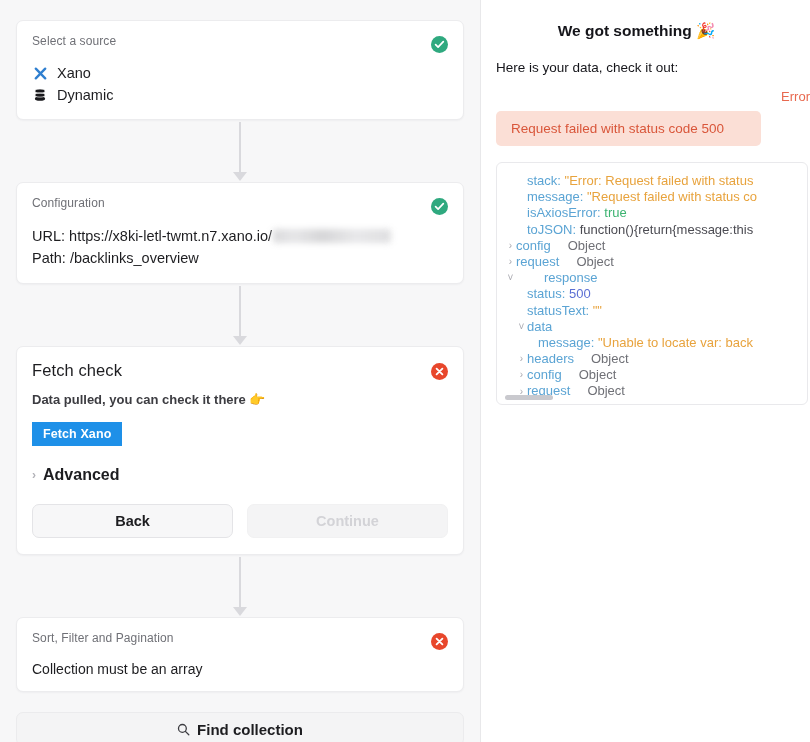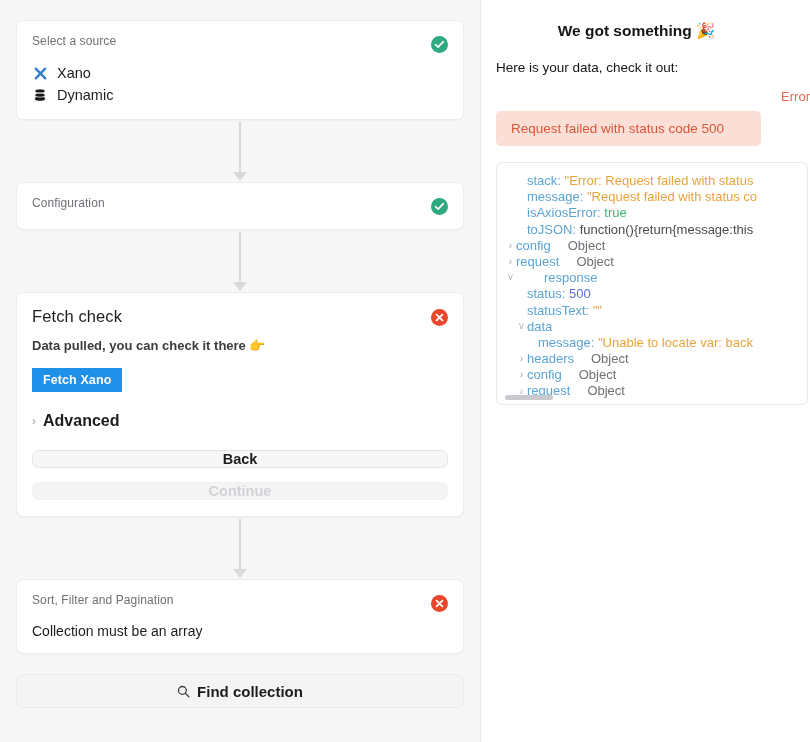--- a/index.html
+++ b/index.html
@@ -324,20 +324,29 @@
 
     <div class="card" style="padding:13px 15px 14px 15px;">
       <div class="card-head">
         <div class="card-title">Configuration</div>
         <div class="badge ok">
           <svg width="17" height="17" viewBox="0 0 17 17">
             <path d="M4.6 8.7 L7.1 11.1 L12.3 5.7" fill="none" stroke="#ffffff" stroke-width="1.7" stroke-linecap="round" stroke-linejoin="round"></path>
           </svg>
         </div>
       </div>
+      <div style="margin-top:10px;">
+        <div class="kv-line">
+          <span>URL: https://x8ki-letl-twmt.n7.xano.io/</span>
+            <span class="redact"></span>
+        </div>
+        <div class="kv-line">
+          <span>Path: /backlinks_overview</span>
+        </div>
+      </div>
     </div>
 
     <div class="connector" style="height:62px;">
       <div class="line" style="height:51px;"></div>
       <div class="arrow"></div>
     </div>
 
     <div class="card" style="padding:14px 15px 16px 15px;">
       <div class="card-head">
         <div class="card-title strong">Fetch check</div>
@@ -352,21 +361,21 @@
 
       <div style="margin-top:15px;">
         <span class="pill">Fetch Xano</span>
       </div>
 
       <div class="adv" style="margin-top:20px;">
         <span class="chev">›</span>
         <span>Advanced</span>
       </div>
 
-      <div class="btn-row" style="margin-top:20px;flex-direction:column;">
+      <div class="btn-row" style="margin-top:20px;">
         <div class="btn secondary">Back</div>
         <div class="btn disabled">Continue</div>
       </div>
     </div>
 
     <div class="connector" style="height:62px;">
       <div class="line" style="height:51px;"></div>
       <div class="arrow"></div>
     </div>
 

